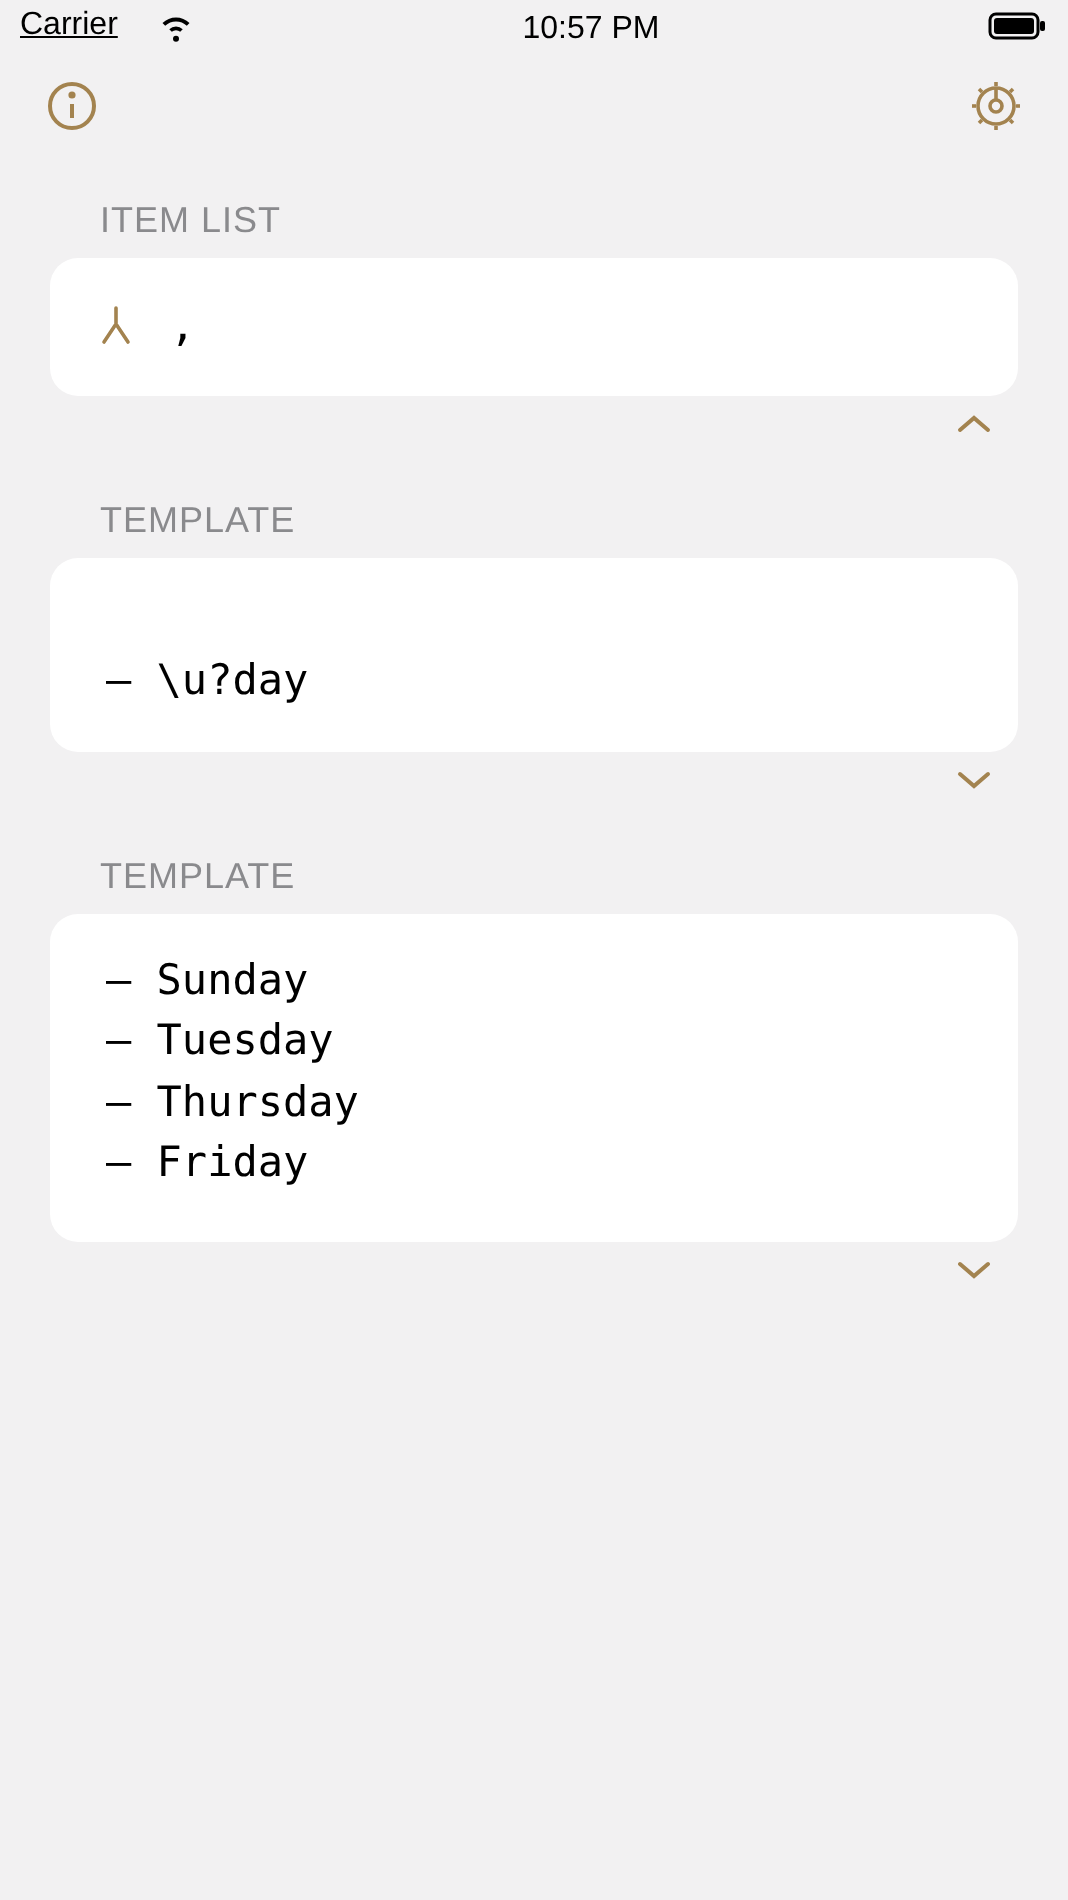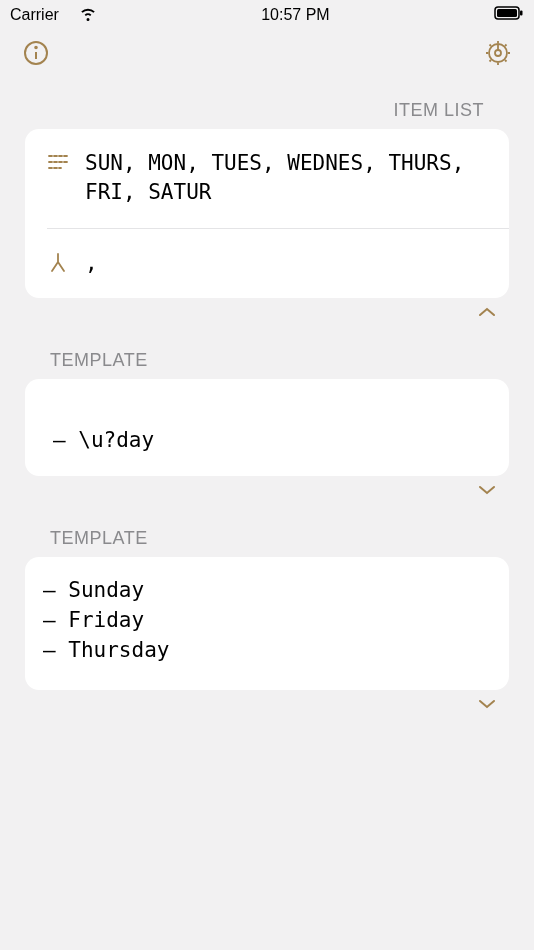--- a/index.html
+++ b/index.html
@@ -13,21 +13,21 @@
     }
     .status-bar {
       height: 30px;
       display: flex;
       justify-content: space-between;
       align-items: center;
       padding: 0 10px;
       font-size: 16px;
       font-weight: 500;
     }
-    .status-left { display: flex; align-items: center; gap: 20px; }
+    .status-left { display: flex; gap: 20px; text-decoration: underline; }
     .status-right { display: flex; align-items: center; }
     .wifi-icon svg { width: 18px; height: 18px; }
     .battery-icon svg { width: 30px; height: 14px; }
     .nav-bar {
       height: 50px;
       display: flex;
       justify-content: space-between;
       align-items: center;
       padding: 0 22px;
     }
@@ -40,21 +40,21 @@
       transform: translateX(-50%);
     }
     .nav-icon svg { width: 28px; height: 28px; }
     .section-header {
       padding: 32px 50px 8px;
       font-size: 18px;
       font-weight: 400;
       color: #8a8a8d;
       letter-spacing: 0.5px;
     }
-    .section-header.first { padding-top: 20px; text-align: right; }
+    .section-header.first { padding-top: 20px; }
     .card {
       background: #fff;
       margin: 0 25px;
       border-radius: 14px;
       overflow: hidden;
     }
     .card-row {
       display: flex;
       align-items: flex-start;
       padding: 20px 22px;
@@ -67,21 +67,21 @@
     }
     .row-icon svg { width: 22px; height: 22px; flex-shrink: 0; margin-top: 2px; }
     .mono {
       font-family: ui-monospace, Menlo, monospace;
       font-size: 21px;
       color: #000;
       line-height: 1.4;
       white-space: pre-wrap;
     }
     .results-list {
-      padding: 18px 18px 24px;
+      padding: 18px 28px 24px;
     }
     .results-list div {
       font-family: ui-monospace, Menlo, monospace;
       font-size: 21px;
       line-height: 1.45;
     }
     .chevron-row {
       display: flex;
       justify-content: flex-end;
       padding: 8px 38px 0;
@@ -134,30 +134,20 @@
         <line x1="5.5" y1="22.5" x2="7" y2="21"></line>
         <line x1="21" y1="7" x2="22.5" y2="5.5"></line>
       </svg>
   </span>
 </div>
 
 <div class="section-header first">ITEM LIST</div>
 <div class="card">
   <div class="card-row">
     <span class="row-icon">
-      <svg viewBox="0 0 22 22" stroke="#a3834f" stroke-width="1.8" stroke-linecap="round" stroke-dasharray="3 2">
-          <line x1="2" y1="5" x2="20" y2="5"></line>
-          <line x1="2" y1="11" x2="20" y2="11"></line>
-          <line x1="2" y1="17" x2="14" y2="17"></line>
-        </svg>
-    </span>
-    <span class="mono">SUN, MON, TUES, WEDNES, THURS, FRI, SATUR</span>
-  </div>
-  <div class="card-row">
-    <span class="row-icon">
       <svg viewBox="0 0 22 22" fill="none" stroke="#a3834f" stroke-width="1.8" stroke-linecap="round">
           <path d="M11 3 L11 11 M11 11 L5 20 M11 11 L17 20"></path>
         </svg>
     </span>
     <span class="mono">,</span>
   </div>
 </div>
 <div class="chevron-row">
   <svg viewBox="0 0 18 12" fill="none" stroke="#a3834f" stroke-width="2" stroke-linecap="round">
       <path d="M2 9 L9 3 L16 9"></path>
@@ -173,21 +163,22 @@
 <div class="chevron-row">
   <svg viewBox="0 0 18 12" fill="none" stroke="#a3834f" stroke-width="2" stroke-linecap="round">
       <path d="M2 3 L9 9 L16 3"></path>
     </svg>
 </div>
 
 <div class="section-header">TEMPLATE</div>
 <div class="card">
   <div class="results-list">
     <div>– Sunday</div>
+    <div>– Tuesday</div>
+    <div>– Thursday</div>
     <div>– Friday</div>
-    <div>– Thursday</div>
   </div>
 </div>
 <div class="chevron-row">
   <svg viewBox="0 0 18 12" fill="none" stroke="#a3834f" stroke-width="2" stroke-linecap="round">
       <path d="M2 3 L9 9 L16 3"></path>
     </svg>
 </div>
 
 </body></html>

